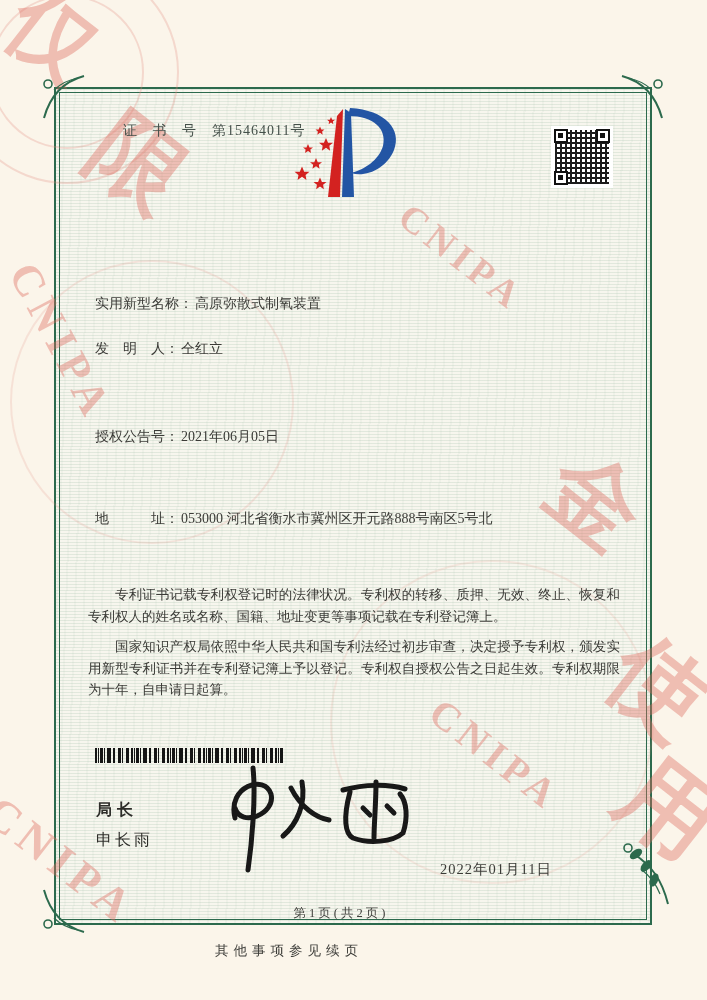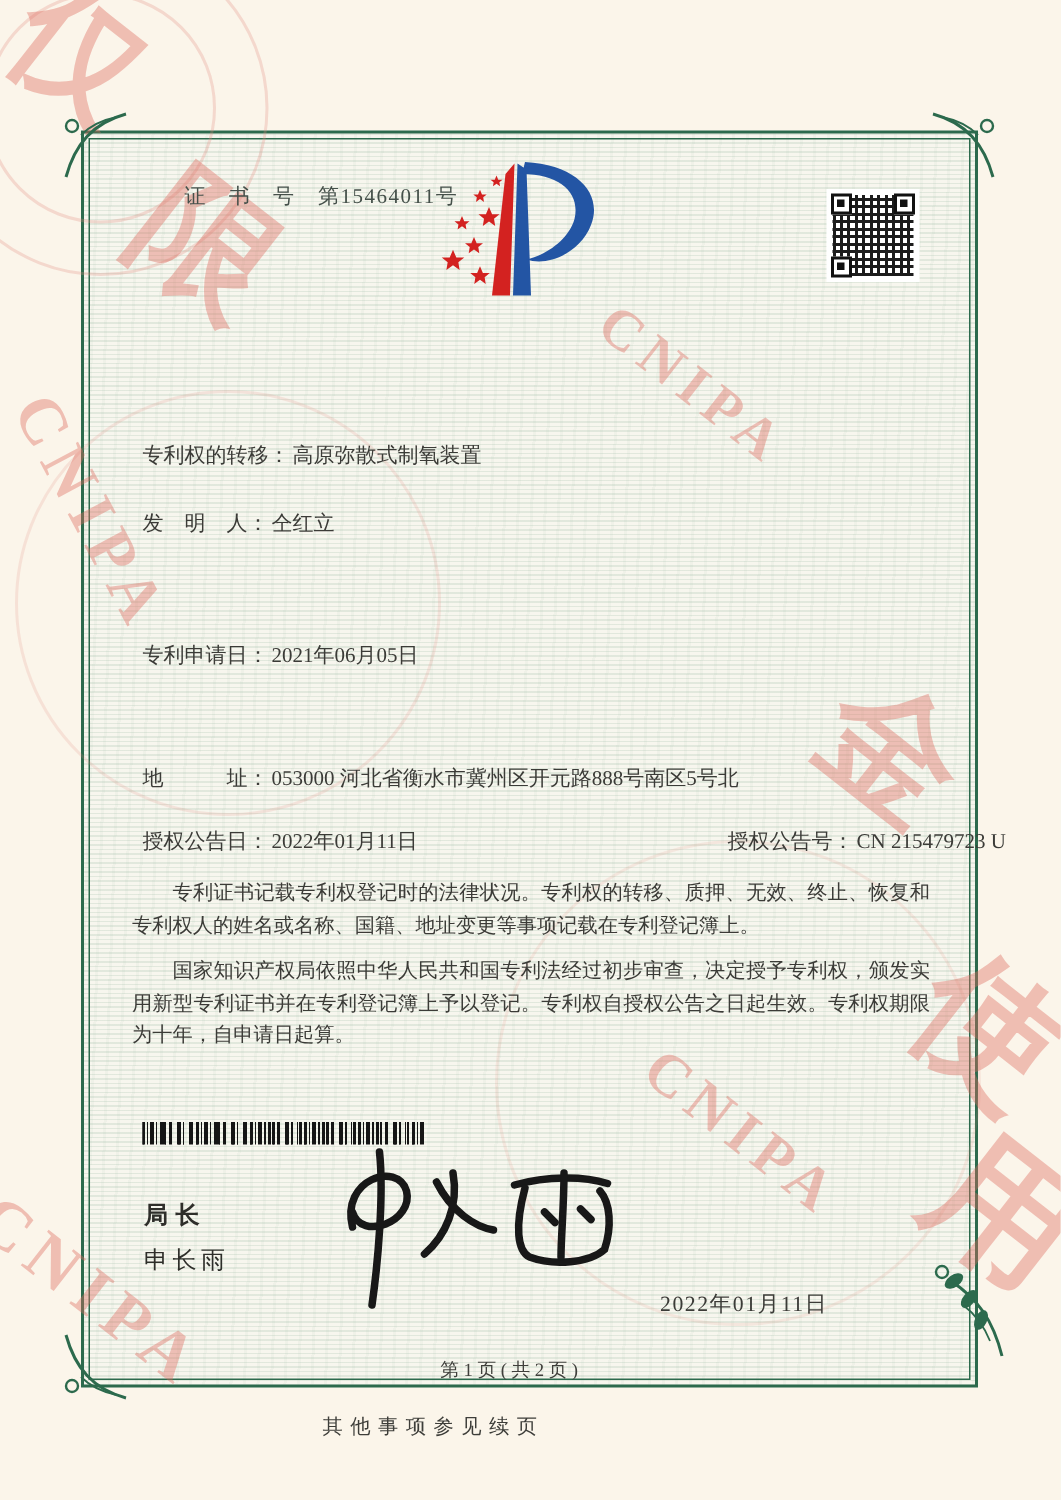--- a/index.html
+++ b/index.html
@@ -150,38 +150,32 @@
   <div class="qr">
     <div class="mods">
       <div class="finder f-tl"></div>
       <div class="finder f-tr"></div>
       <div class="finder f-bl"></div>
     </div>
   </div>
 
 
   <div class="row" style="top:295px;">
-    <span>专利权的转移：</span><span class="val">高原弥散式制氧装置</span>
+    <span>实用新型名称：</span><span class="val">高原弥散式制氧装置</span>
   </div>
   <div class="row" style="top:340px;">
     <span>发　明　人：</span><span class="val">仝红立</span>
   </div>
   <div class="row" style="top:428px;">
-    <span>专利申请日：</span><span class="val">2021年06月05日</span>
+    <span>授权公告号：</span><span class="val">2021年06月05日</span>
   </div>
   <div class="row" style="top:510px;">
     <span>地　　　址：</span><span class="val">053000 河北省衡水市冀州区开元路888号南区5号北</span>
   </div>
 
-  <div class="row" style="top:552px;width:530px;">
-    <span>授权公告日：</span><span class="val">2022年01月11日</span>
-    <span class="grant-right">
-      <span>授权公告号：</span><span class="val">CN 215479723 U</span>
-    </span>
-  </div>
 
   <div class="paras">
     <p>专利证书记载专利权登记时的法律状况。专利权的转移、质押、无效、终止、恢复和专利权人的姓名或名称、国籍、地址变更等事项记载在专利登记簿上。</p>
     <p>国家知识产权局依照中华人民共和国专利法经过初步审查，决定授予专利权，颁发实用新型专利证书并在专利登记簿上予以登记。专利权自授权公告之日起生效。专利权期限为十年，自申请日起算。</p>
   </div>
 
   <div class="barcode"></div>
 
   <div class="signer-title">局长</div>
   <div class="signer-name">申长雨</div>

